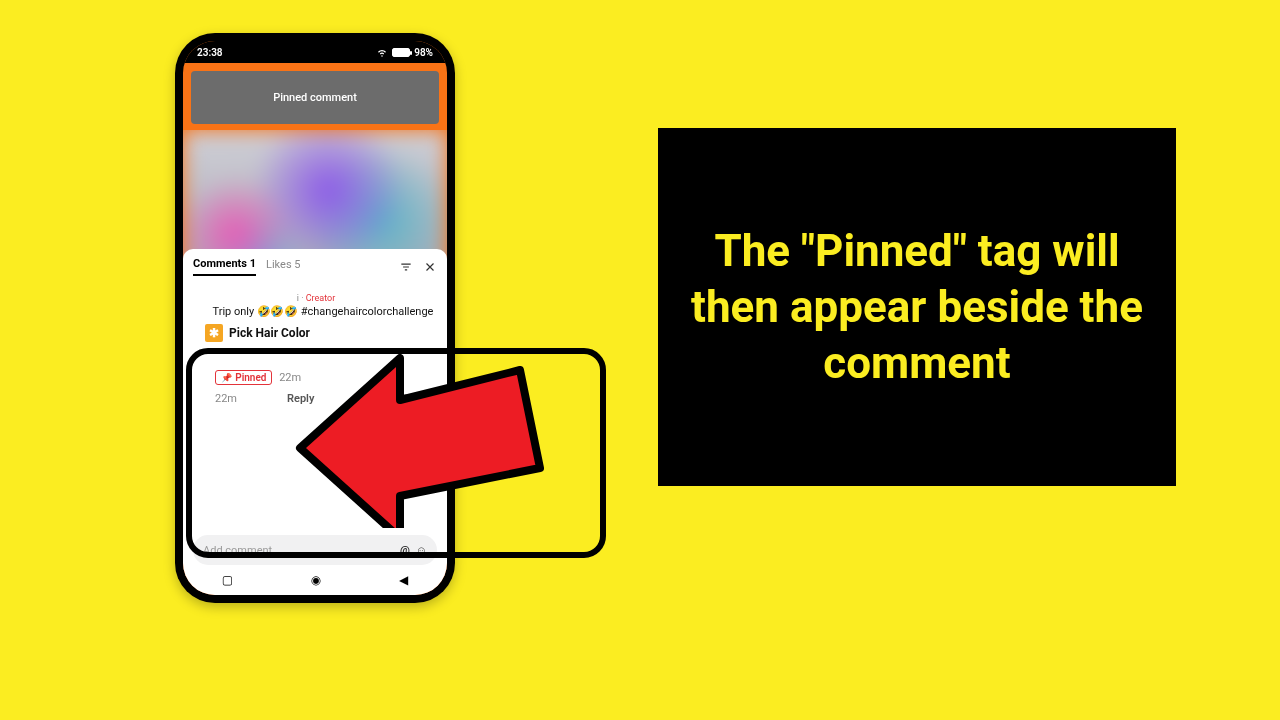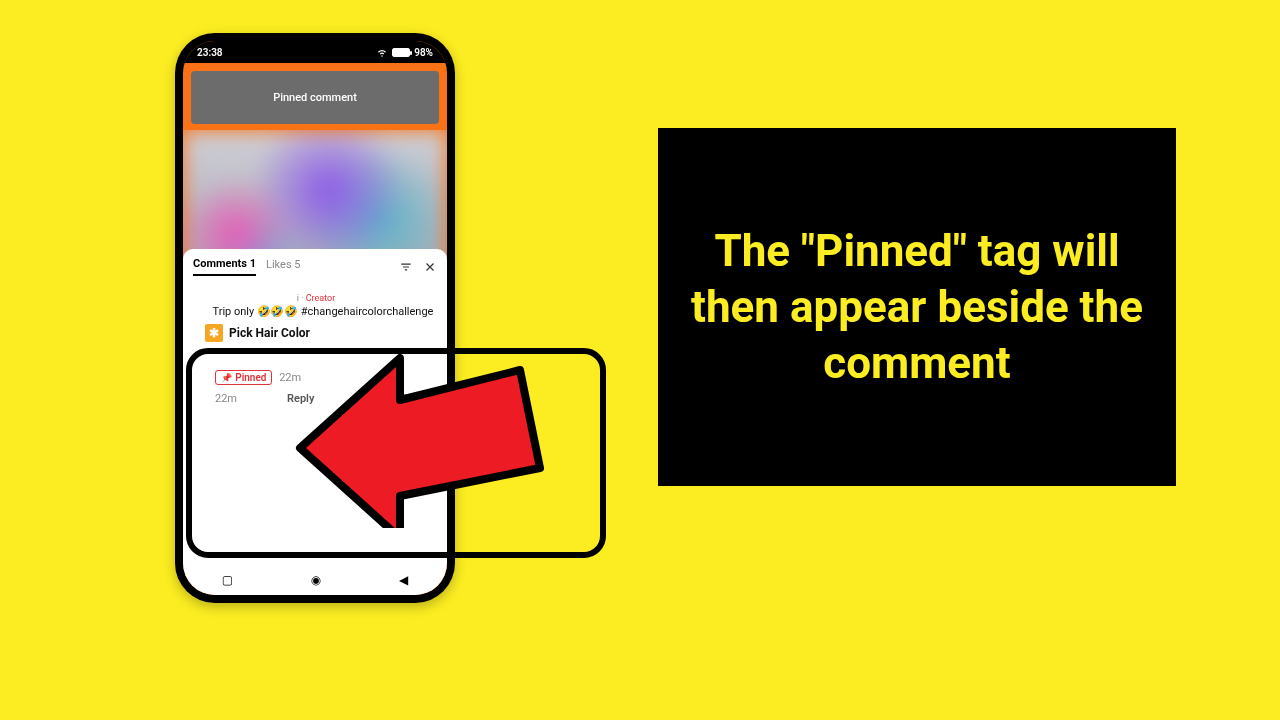--- a/index.html
+++ b/index.html
@@ -241,20 +241,25 @@
           <svg class="heart" viewBox="0 0 24 24">
               <path fill="none" stroke="#888" stroke-width="2" d="M12 20s-7-4.5-9-9c-1.3-3 1-6.5 4.5-6.5 2 0 3.3 1.2 4.5 2.7 1.2-1.5 2.5-2.7 4.5-2.7C20 4.5 22.3 8 21 11c-2 4.5-9 9-9 9z"></path>
             </svg>
           <span>0</span>
           <svg class="thumbdown" viewBox="0 0 24 24">
               <path fill="none" stroke="#888" stroke-width="2" d="M17 4h3v10h-3M17 14l-4 7c-1 0-2-1-2-3v-4H5c-1.5 0-2.5-1.5-2-3l2-6c.3-1 1.2-1 2-1h10z"></path>
             </svg>
         </span>
       </div>
 
+      <div class="comment-input">
+        <span class="grow">Add comment...</span>
+        <span style="font-weight:700;color:#333;">@</span>
+        <span style="color:#333;">☺</span>
+      </div>
 
       <div class="navbar">
         <span>▢</span>
         <span>◉</span>
         <span>◀</span>
       </div>
     </div>
 
   </div>
 </div>

